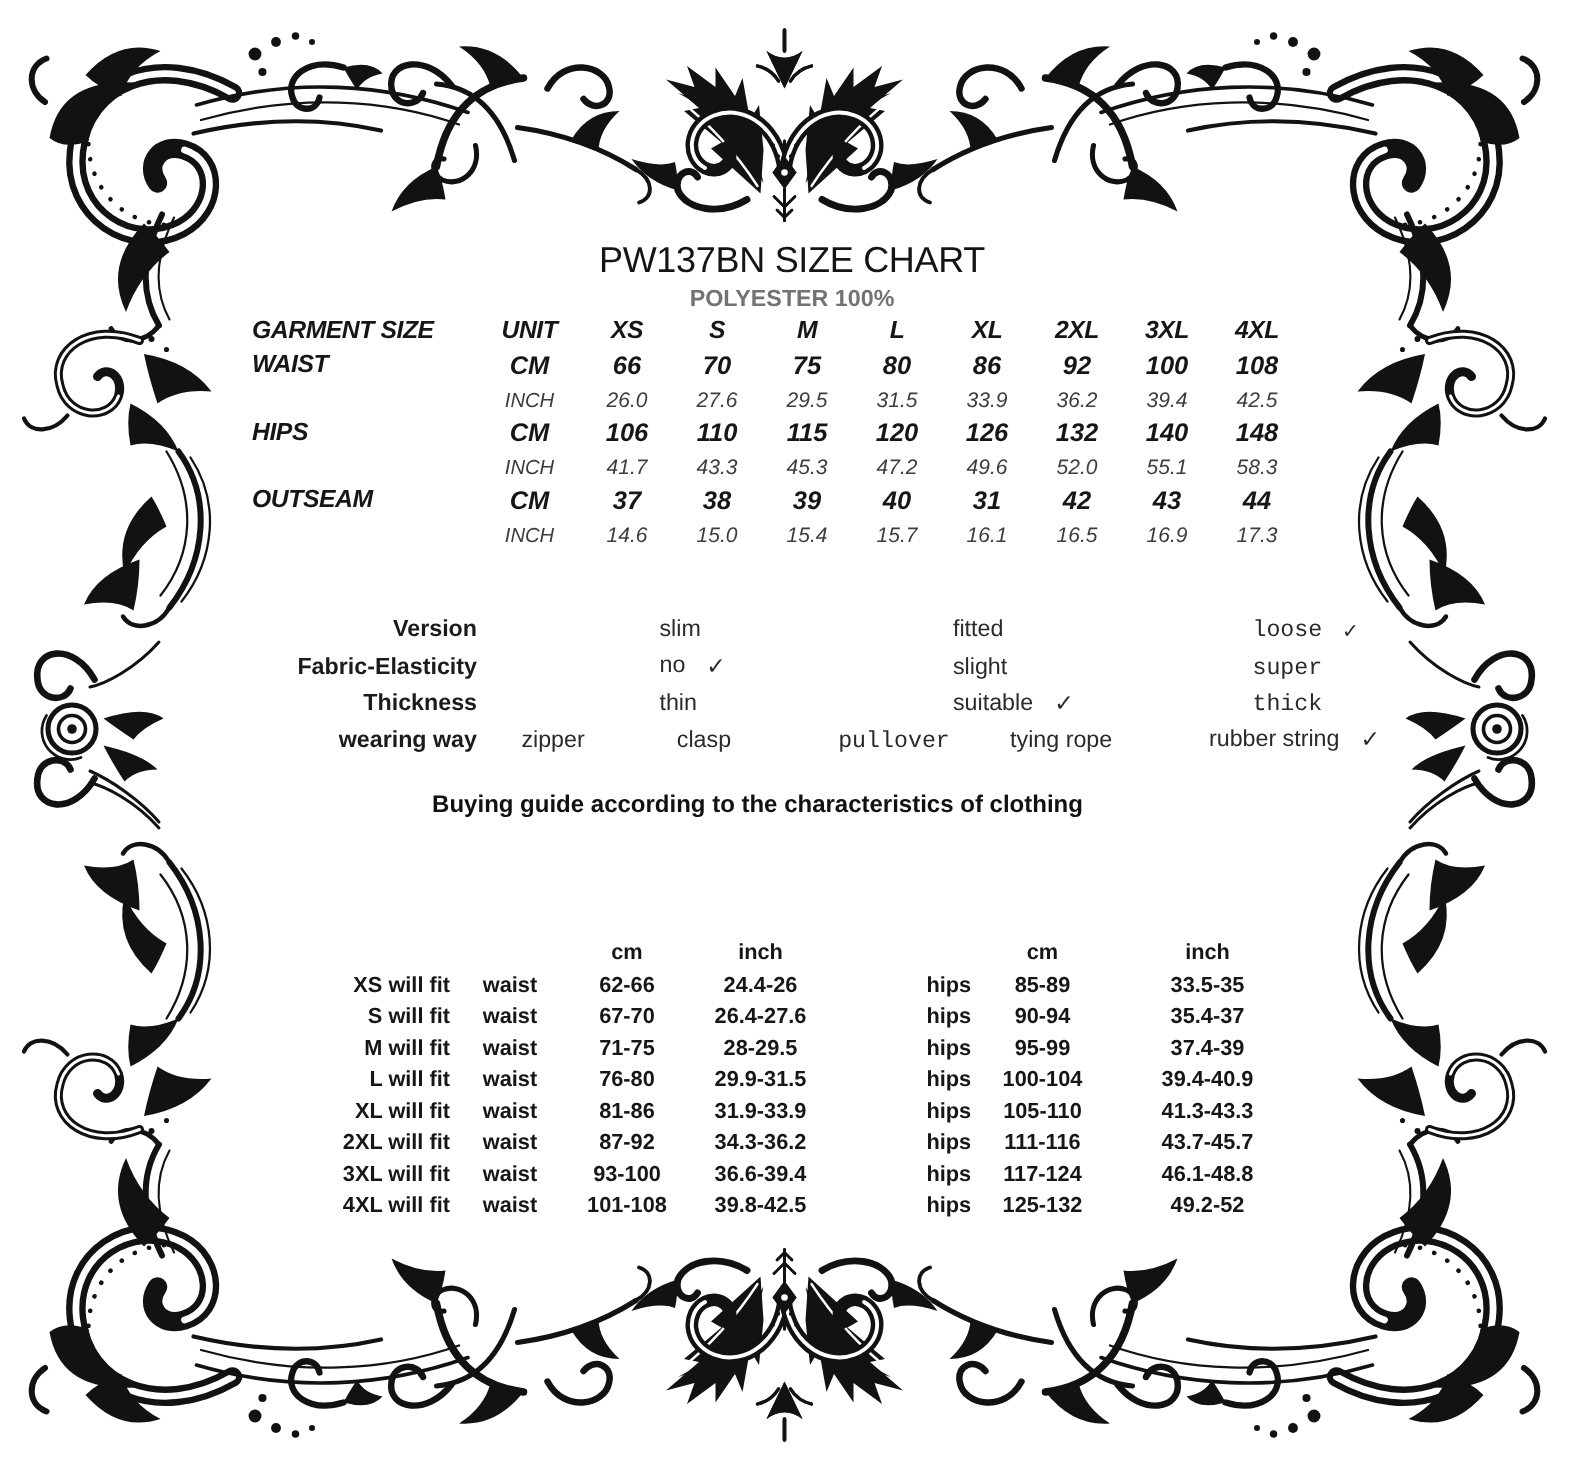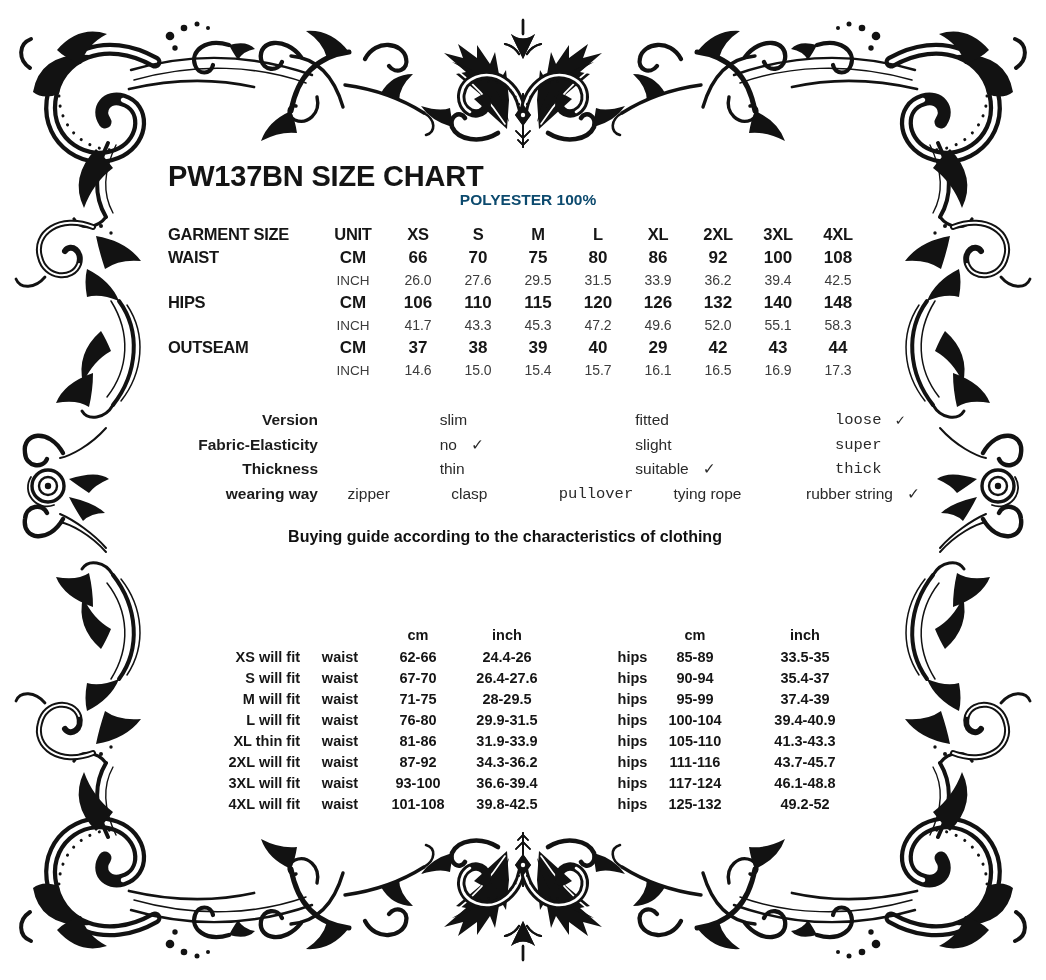--- a/index.html
+++ b/index.html
@@ -2,27 +2,27 @@
 <html><head>
 <meta charset="utf-8">
 <style>
   html,body{margin:0;padding:0;background:#ffffff;}
   body{width:1046px;height:980px;position:relative;overflow:hidden;
        font-family:"Liberation Sans", sans-serif;color:#1b1b1b;}
   #border-art{position:absolute;left:0;top:0;z-index:0;}
   #content{position:absolute;left:0;top:0;width:1046px;height:980px;z-index:1;}
 
   .abs{position:absolute;}
-  .title{top:160px;left:168px;width:720px;
-         font-size:29px;font-weight:bold;letter-spacing:-0.2px;color:#141414;}
+  .title{top:160px;left:168px;width:720px;text-align:center;
+         font-size:24px;font-weight:normal;letter-spacing:-0.2px;color:#141414;}
   .subtitle{top:191px;left:168px;width:720px;text-align:center;
-         font-size:15.5px;font-weight:bold;color:#0c4a6e;}
+         font-size:15.5px;font-weight:bold;color:#737373;}
 
   
-  #size-table{top:222px;left:168px;}
+  #size-table{top:208px;left:168px;font-style:italic;}
   .st-row{display:grid;grid-template-columns:150px 70px repeat(8,60px);align-items:center;}
   .st-row.r-head{height:24px;font-weight:bold;font-size:16.5px;letter-spacing:-0.3px;color:#161616;}
   .st-row.r-cm{height:23.5px;font-weight:bold;font-size:17px;color:#161616;}
   .st-row.r-inch{height:21.5px;font-size:14px;color:#3c3c3c;}
   .st-row > div{text-align:center;}
   .st-row > div:first-child{text-align:left;font-weight:bold;font-size:16.5px;letter-spacing:-0.3px;color:#161616;}
   .st-row.r-inch > div:nth-child(2){font-size:13.5px;}
 
   
   #attributes{top:408px;left:120px;width:800px;}
@@ -212,21 +212,21 @@
         <div>55.1</div>
         <div>58.3</div>
       </div>
       <div class="st-row r-cm">
         <div>OUTSEAM</div>
         <div>CM</div>
         <div>37</div>
         <div>38</div>
         <div>39</div>
         <div>40</div>
-        <div>29</div>
+        <div>31</div>
         <div>42</div>
         <div>43</div>
         <div>44</div>
       </div>
       <div class="st-row r-inch">
         <div></div>
         <div>INCH</div>
         <div>14.6</div>
         <div>15.0</div>
         <div>15.4</div>
@@ -348,21 +348,21 @@
         <div>L will fit</div>
         <div>waist</div>
         <div>76-80</div>
         <div>29.9-31.5</div>
         <div></div>
         <div>hips</div>
         <div>100-104</div>
         <div>39.4-40.9</div>
       </div>
       <div class="g-row">
-        <div>XL thin fit</div>
+        <div>XL will fit</div>
         <div>waist</div>
         <div>81-86</div>
         <div>31.9-33.9</div>
         <div></div>
         <div>hips</div>
         <div>105-110</div>
         <div>41.3-43.3</div>
       </div>
       <div class="g-row">
         <div>2XL will fit</div>

